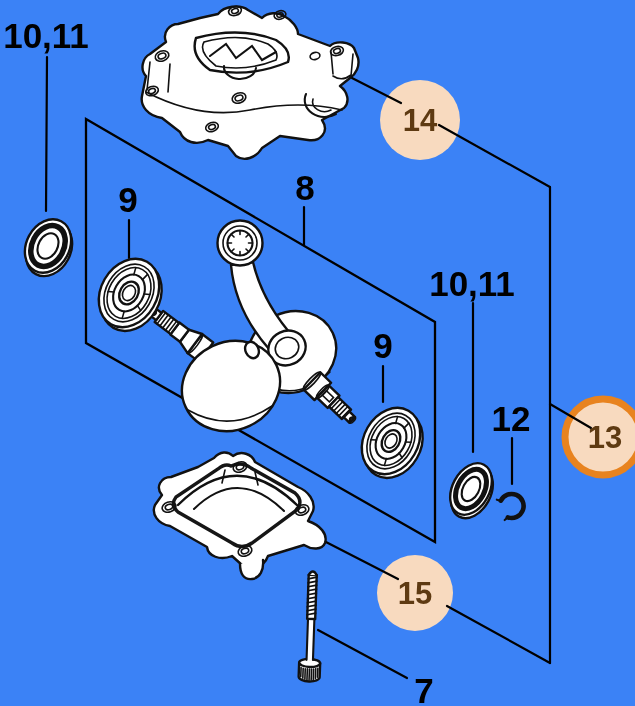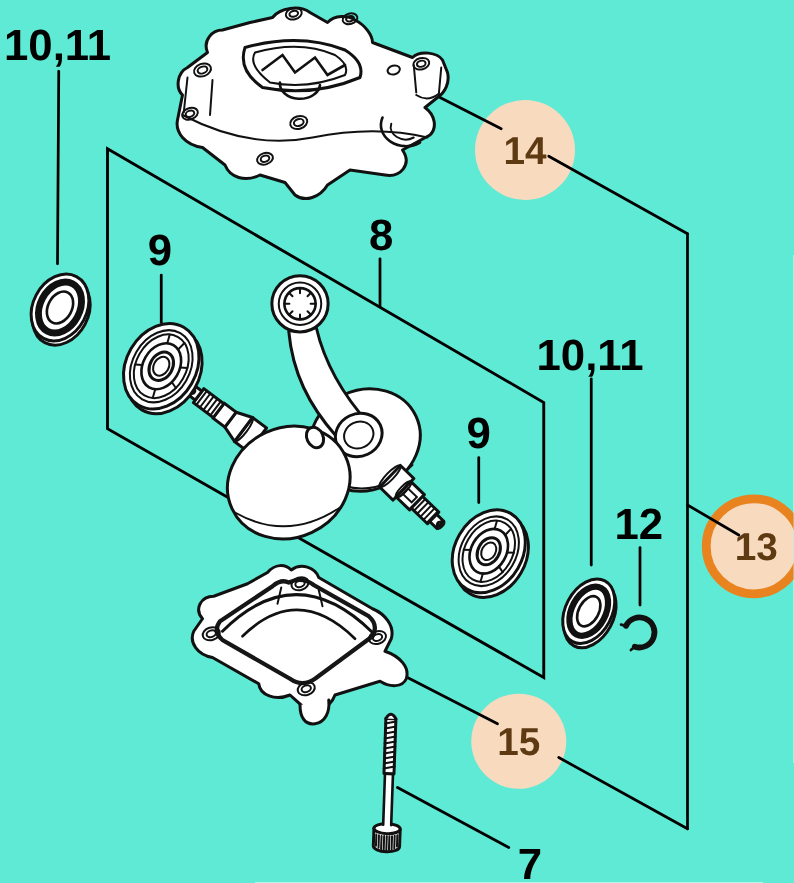--- a/index.html
+++ b/index.html
@@ -1,16 +1,16 @@
 <!DOCTYPE html>
 <html><head>
 <meta charset="utf-8">
 <style>
   html,body{margin:0;padding:0;background:#ffffff;}
-  .stage{position:relative;width:635px;height:706px;background:#5eead4;overflow:hidden;
+  .stage{position:relative;width:635px;height:706px;background:#3b82f6;overflow:hidden;
          font-family:"Liberation Sans", sans-serif;}
   svg{display:block;}
   .part{fill:#ffffff;stroke:#111111;stroke-width:2.4;stroke-linejoin:round;stroke-linecap:round;}
   .thin{fill:none;stroke:#111111;stroke-width:1.6;stroke-linecap:round;}
   .med{fill:none;stroke:#111111;stroke-width:2.1;stroke-linecap:round;}
   .leader{fill:none;stroke:#000000;stroke-width:2.2;stroke-linecap:round;}
   .outline{fill:none;stroke:#000000;stroke-width:2.3;stroke-linejoin:miter;}
   .lbl{font-weight:bold;font-size:35px;text-anchor:middle;}
   .clbl{font-weight:bold;font-size:31px;text-anchor:middle;}
 </style>

